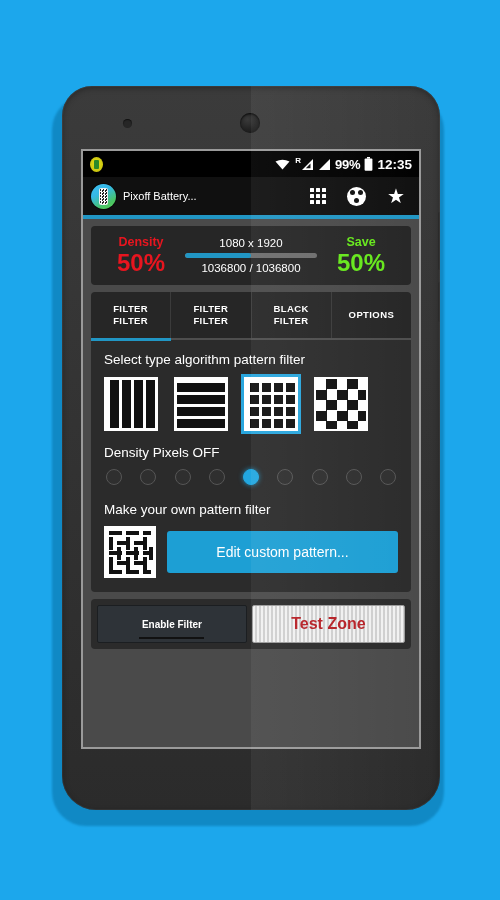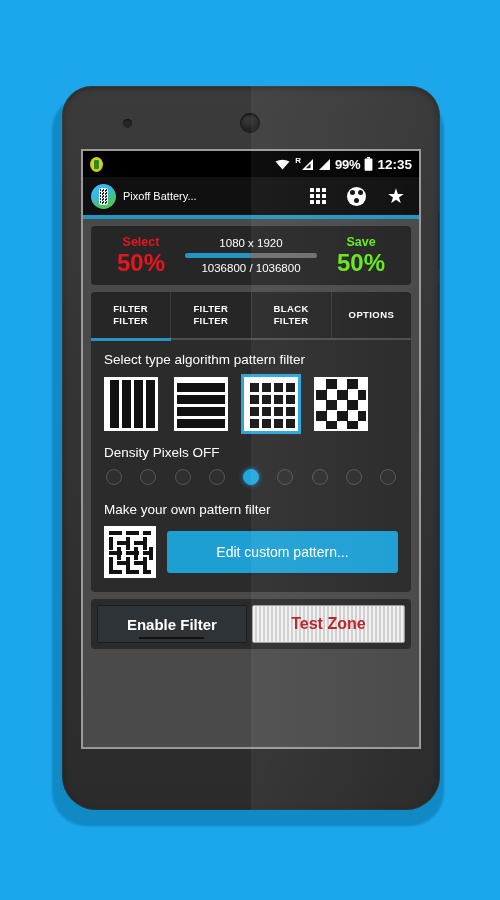--- a/index.html
+++ b/index.html
@@ -170,21 +170,21 @@
   .ownrow{display:flex;align-items:center;gap:11px;}
   .custom-thumb{width:52px;height:52px;background:#fff;border:3px solid #fff;box-sizing:border-box;
     position:relative;overflow:hidden;}
   .custom-thumb svg{display:block;}
   .edit-btn{flex:1;height:42px;background:#1d9fd4;border-radius:3px;color:#fff;
     display:flex;align-items:center;justify-content:center;font-size:14px;}
 
   
   .bottom-card{margin-top:7px;background:#2b2b2b;border-radius:4px;padding:6px;display:flex;gap:5px;}
   .btn-enable{flex:0 0 48%;height:36px;background:#2e3338;border:1px solid #1b1e21;border-radius:2px;
-    color:#fff;font-size:15px;font-weight:bold;display:flex;align-items:center;justify-content:center;
+    color:#fff;font-size:10px;font-weight:bold;display:flex;align-items:center;justify-content:center;
     position:relative;}
   .btn-enable::after{content:"";position:absolute;left:28%;right:28%;bottom:3px;height:2px;background:#111;}
   .btn-test{flex:1;height:36px;border-radius:2px;
     background:repeating-linear-gradient(90deg,#f1f1f1 0 2px,#cfcfcf 2px 4px);
     border:1px solid #9b9b9b;
     color:#b62026;font-size:16px;font-weight:bold;display:flex;align-items:center;justify-content:center;}
 
   
   .wm{position:absolute;right:16px;bottom:16px;display:flex;align-items:flex-end;gap:3px;
     opacity:.45;pointer-events:none;}
@@ -262,21 +262,21 @@
             </span>
             <span class="ic-star">★</span>
           </div>
         </div>
         <div class="tb-underline"></div>
 
         <div class="appbody">
 
           <div class="card summary">
             <div class="sm-col">
-              <div class="sm-lbl" style="color:#e8151f">Select</div>
+              <div class="sm-lbl" style="color:#e8151f">Density</div>
               <div class="sm-val" style="color:#e8151f">50%</div>
             </div>
             <div class="sm-mid">
               <div class="sm-res">1080 x 1920</div>
               <div class="prog">
                 <div class="prog-fill" id="progFill" style="width: 50%;"></div>
               </div>
               <div class="sm-count">1036800 / 1036800</div>
             </div>
             <div class="sm-col">

